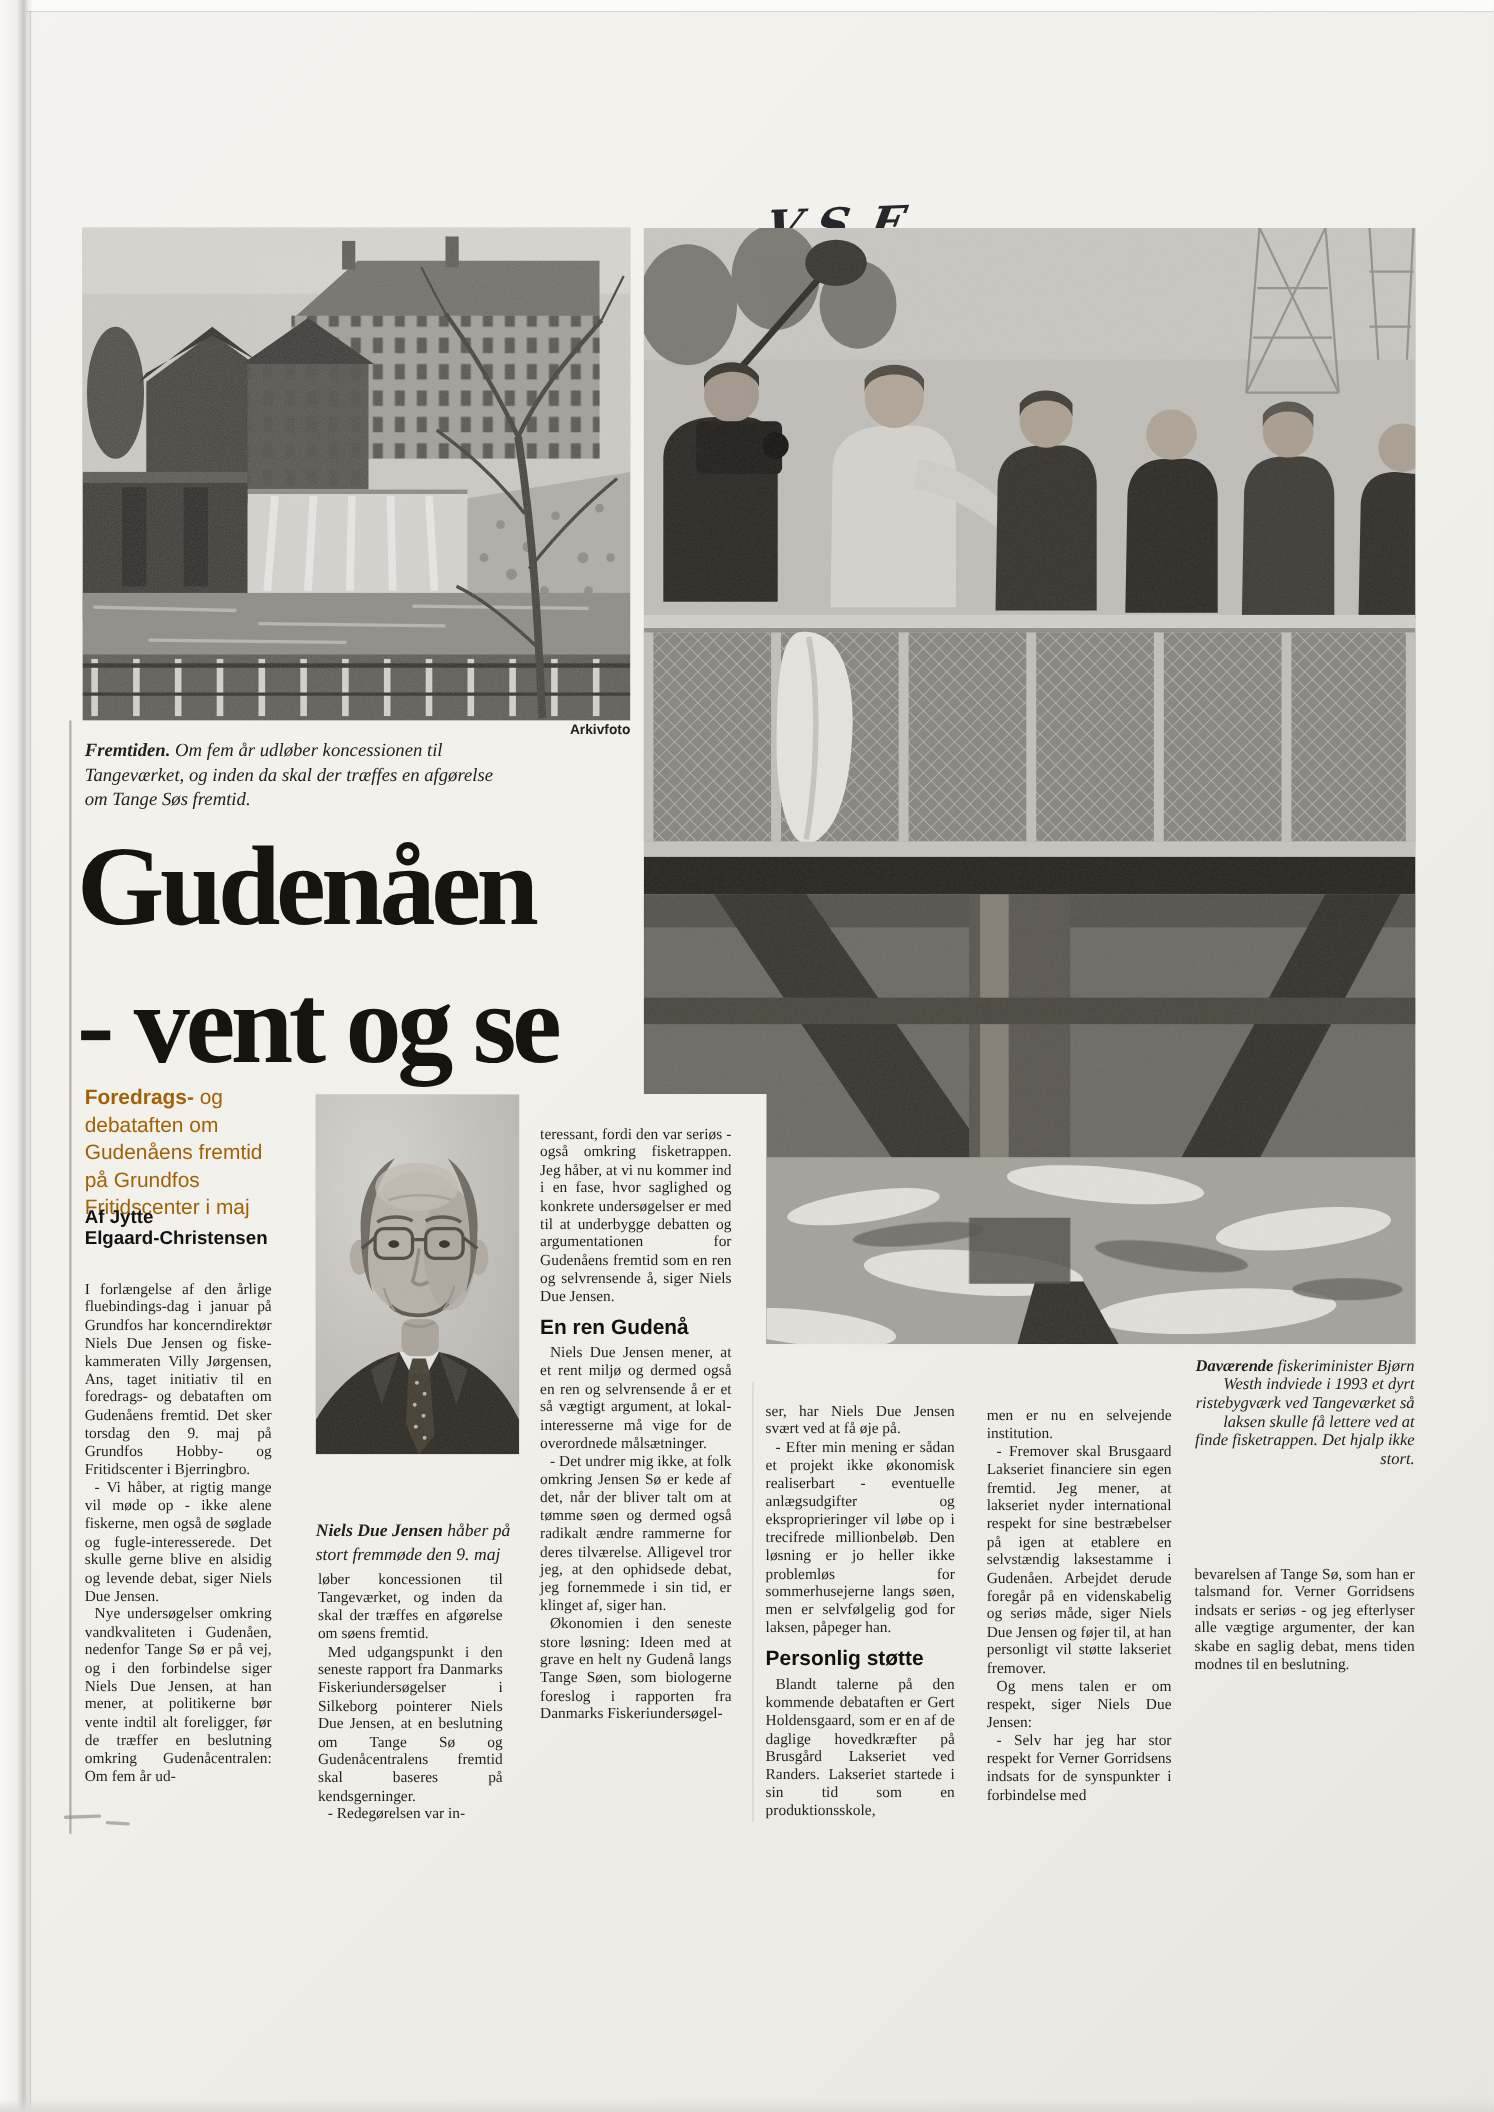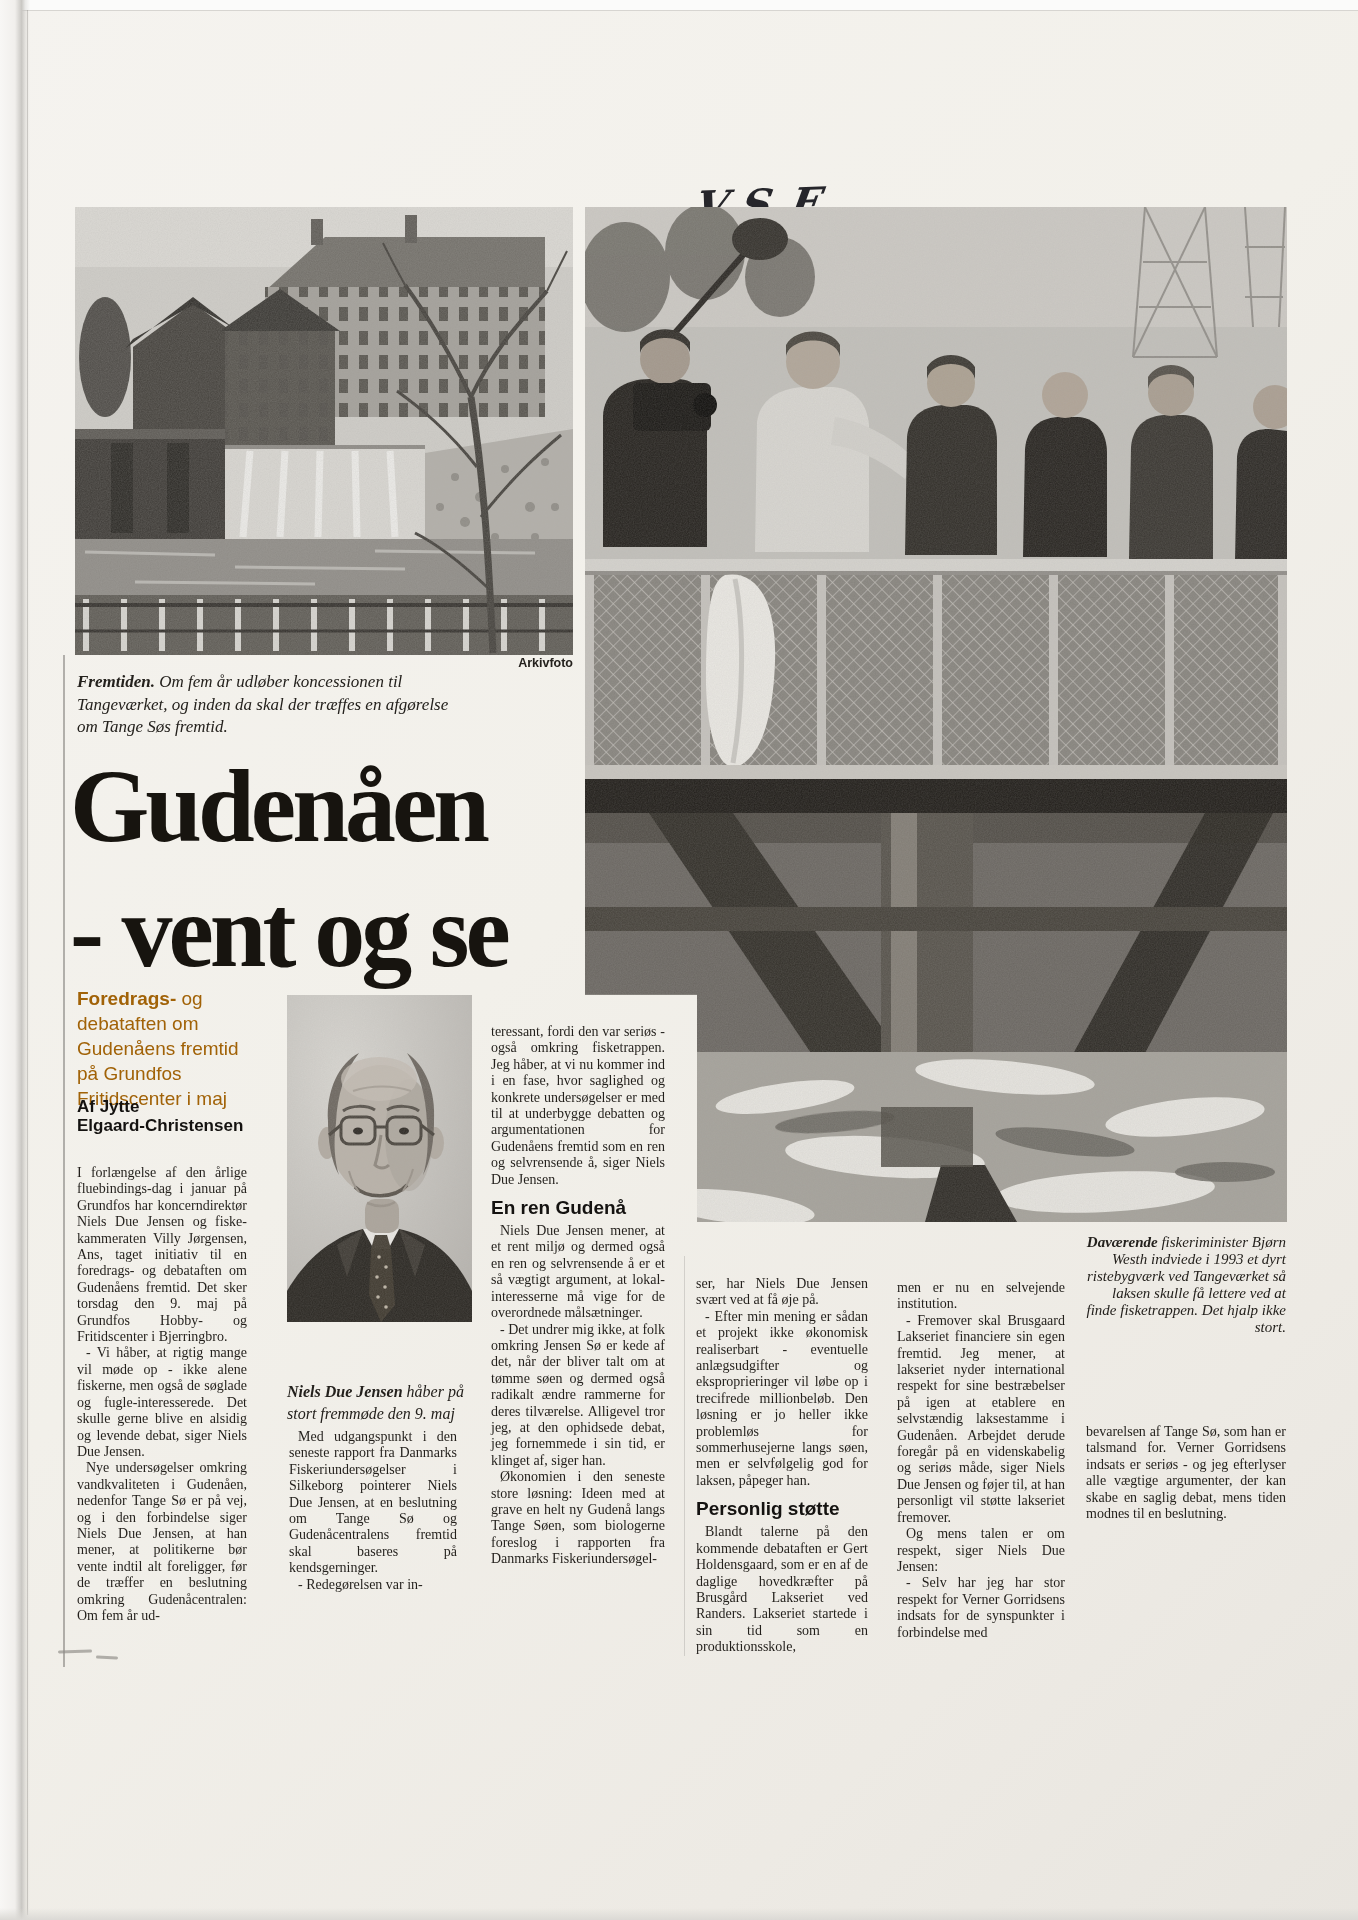--- a/index.html
+++ b/index.html
@@ -346,20 +346,21 @@
     <path d="M68,192 C80,204 108,204 120,190" stroke="#5a544c" stroke-width="3.5" fill="none"></path>
     <path d="M80,208 C90,212 100,212 108,207" stroke="#9a938a" stroke-width="2.5" fill="none"></path>
     <path d="M62,176 C64,184 68,192 72,197" stroke="#9a938a" stroke-width="2" fill="none"></path>
     <path d="M126,174 C124,182 120,190 116,196" stroke="#9a938a" stroke-width="2" fill="none"></path>
     <rect width="185" height="327" filter="url(#gr3)" opacity="0.4"></rect>
   </svg>
 </div>
 
 <div class="abs port-caption"><span class="b">Niels Due Jensen</span><span> håber på stort fremmøde den 9. maj</span></div>
 <div class="abs body-col" id="col-b">
+  <p>løber koncessionen til Tangeværket, og inden da skal der træffes en afgørelse om søens fremtid.</p>
   <p class="ind">Med udgangspunkt i den seneste rapport fra Danmarks Fiskeriundersøgelser i Silkeborg pointerer Niels Due Jensen, at en beslutning om Tange Sø og Gudenåcentralens fremtid skal baseres på kendsgerninger.</p>
   <p class="ind">- Redegørelsen var in-</p>
 </div>
 
 <div class="abs body-col" id="col-c">
   <p>teressant, fordi den var seriøs - også omkring fisketrappen. Jeg håber, at vi nu kommer ind i en fase, hvor saglighed og konkrete undersøgelser er med til at underbygge debatten og argumentationen for Gudenåens fremtid som en ren og selvrensende å, siger Niels Due Jensen.</p>
   <h3 class="shead">En ren Gudenå</h3>
   <p class="ind">Niels Due Jensen mener, at et rent miljø og dermed også en ren og selvrensende å er et så vægtigt argument, at lokal-interesserne må vige for de overordnede målsætninger.</p>
   <p class="ind">- Det undrer mig ikke, at folk omkring Jensen Sø er kede af det, når der bliver talt om at tømme søen og dermed også radikalt ændre rammerne for deres tilværelse. Alligevel tror jeg, at den ophidsede debat, jeg fornemmede i sin tid, er klinget af, siger han.</p>
   <p class="ind">Økonomien i den seneste store løsning: Ideen med at grave en helt ny Gudenå langs Tange Søen, som biologerne foreslog i rapporten fra Danmarks Fiskeriundersøgel-</p>

